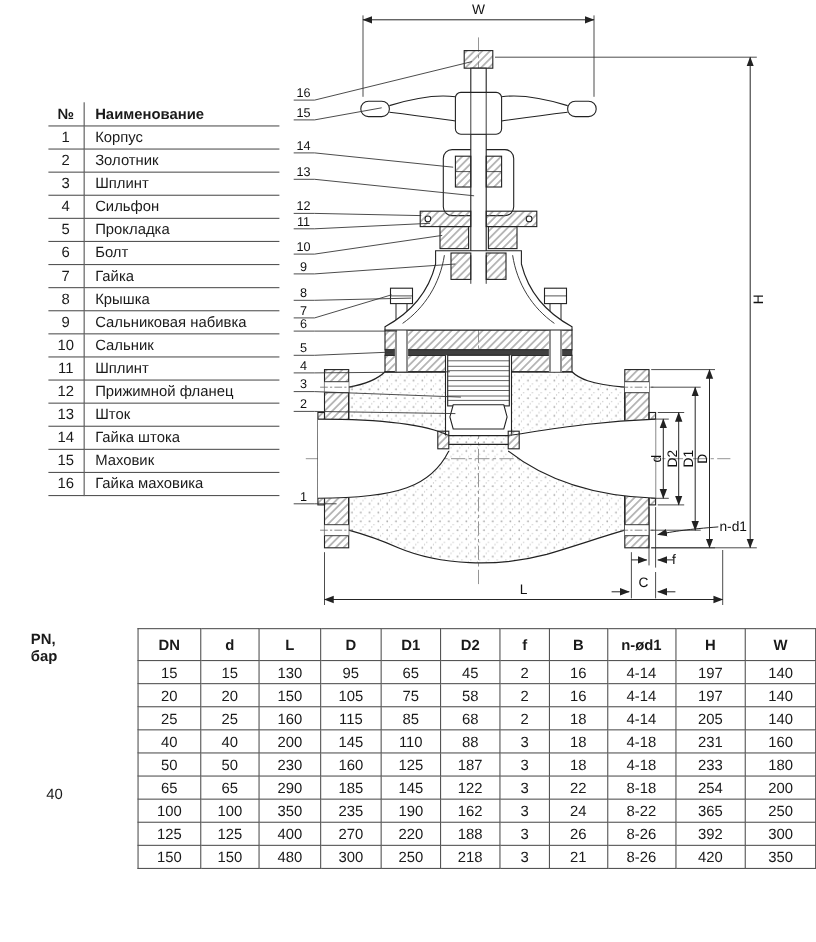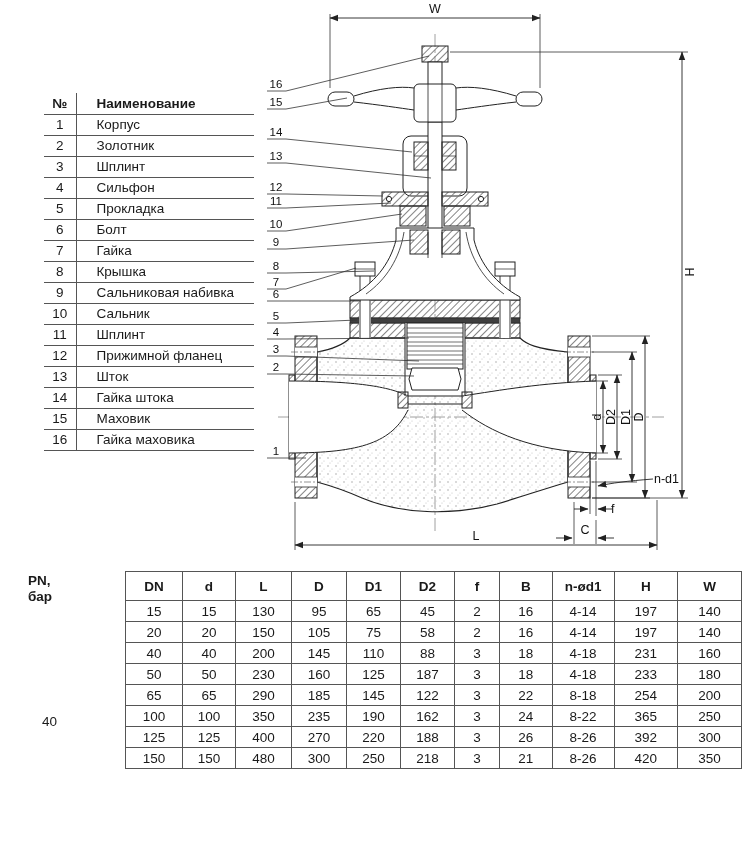--- a/index.html
+++ b/index.html
@@ -7,21 +7,21 @@
   body {
     width:742px; height:856px; position:relative;
     font-family:"Liberation Sans", sans-serif; color:#1a1a1a;
   }
   .page { position:absolute; inset:0; background:#fff; overflow:hidden; }
 
   
   .parts-table { position:absolute; left:44px; top:93px; border-collapse:collapse; font-size:13.5px; }
   .parts-table th, .parts-table td { border-bottom:1px solid #555; height:21px; padding:0 6px; }
   .parts-table .num { width:32px; text-align:center; border-right:1px solid #555; }
-  .parts-table .name { width:178px; text-align:left; padding-left:20px;margin-left:24px; }
+  .parts-table .name { width:178px; text-align:left; padding-left:10px;margin-left:24px; }
   .parts-table th { font-weight:bold; }
   .parts-table th.name { text-align:left; }
 
   
   .drawing { position:absolute; left:262px; top:0; width:480px; height:565px; }
   svg text { font-family:"Liberation Sans", sans-serif; }
   .dim { font-size:12.5px; fill:#111; text-anchor:middle; }
   .dim.start { text-anchor:start; }
   .co { font-size:11.5px; fill:#111; text-anchor:middle; }
   .coline { fill:none; stroke:#333; stroke-width:0.8; }
@@ -360,20 +360,33 @@
             <td>105</td>
             <td>75</td>
             <td>58</td>
             <td>2</td>
             <td>16</td>
             <td>4-14</td>
             <td>197</td>
             <td>140</td>
           </tr>
           <tr>
+            <td>25</td>
+            <td>25</td>
+            <td>160</td>
+            <td>115</td>
+            <td>85</td>
+            <td>68</td>
+            <td>2</td>
+            <td>18</td>
+            <td>4-14</td>
+            <td>205</td>
+            <td>140</td>
+          </tr>
+          <tr>
             <td>40</td>
             <td>40</td>
             <td>200</td>
             <td>145</td>
             <td>110</td>
             <td>88</td>
             <td>3</td>
             <td>18</td>
             <td>4-18</td>
             <td>231</td>

